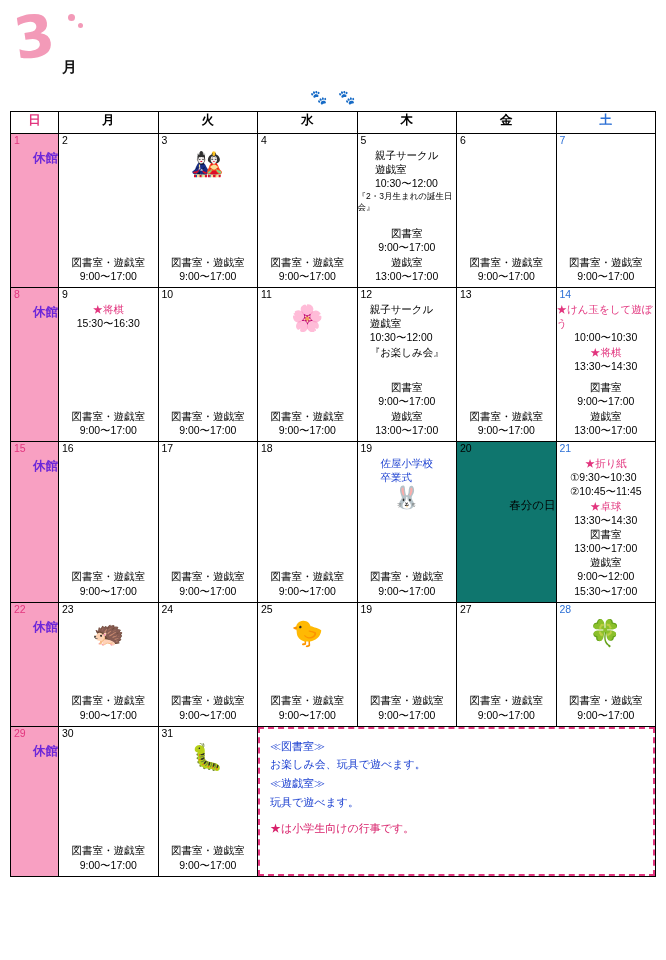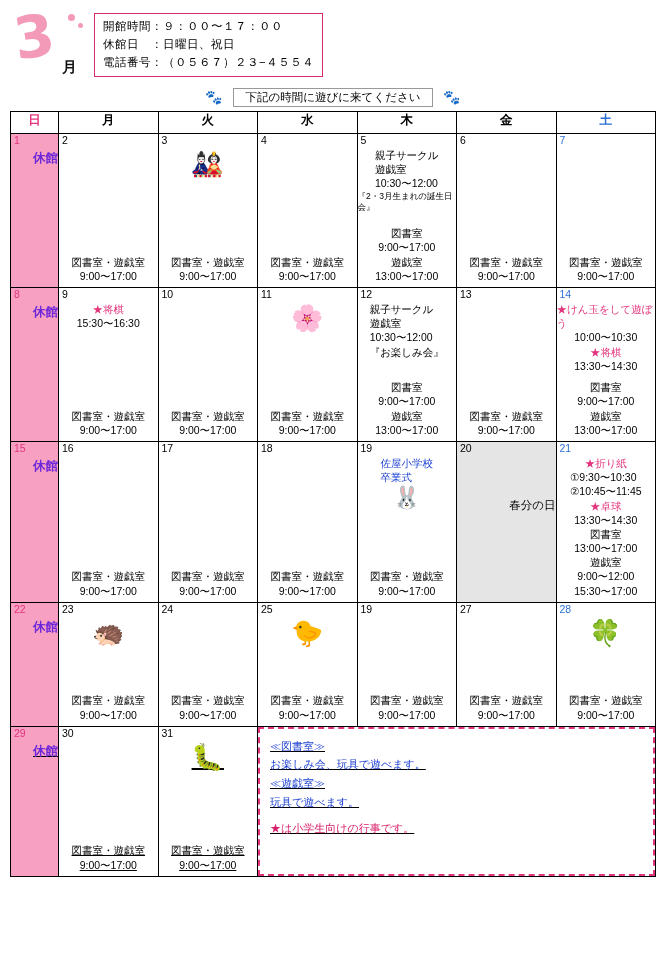--- a/index.html
+++ b/index.html
@@ -116,21 +116,21 @@
     font-size: 12.5px;
     font-weight: bold;
     text-align: center;
     background: #fff;
   }
   th.sun-h { color: #e2357e; }
   th.sat-h { color: #2b6fd5; }
 
   td.day { height: 154px; position: relative; }
   td.h-row { height: 124px; }
-  td.last-row { height: 150px; text-decoration: underline; }
+  td.last-row { height: 150px; }
 
   .dnum {
     position: absolute;
     top: 1px; left: 3px;
     font-size: 10.5px;
     color: #000;
     line-height: 1.1;
   }
   .dnum.sun { color: #e2357e; }
   .dnum.sat { color: #2b6fd5; }
@@ -173,21 +173,21 @@
   }
   td.closed .kan {
     margin-top: 16px;
     font-size: 12.5px;
     font-weight: bold;
     color: #6d28d9;
     display: block;
     margin-left: 22px;
   }
   td.holiday {
-    background: #e5e5e5;
+    background: #0f766e;
     margin-left: 44px;
   }
   td.holiday .hol-label {
     margin-top: 56px;
     display: block;
     text-align: right;
     font-size: 11.5px;
     color: #000;
   }
 
@@ -224,29 +224,25 @@
 <div id="page">
 
   <div class="header">
     <div class="month-badge">
       <span class="swirl">3</span>
       <span class="dot1"></span>
       <span class="dot2"></span>
       <span class="gatsu">月</span>
     </div>
 
-    <div class="info-box" style="white-space: pre-line;">開館時間：９：００〜１７：００
-休館日　：日曜日、祝日
-電話番号：（０５６７）２３−４５５４</div>
 
   </div>
 
   <div class="subbar">
     <span class="mini-icon">🐾</span>
-    <span class="note">下記の時間に遊びに来てください</span>
     <span class="mini-icon">🐾</span>
   </div>
 
   <table class="cal">
     <thead>
       <tr>
         <th class="sun-h" style="width:48px">日</th>
         <th>月</th>
         <th>火</th>
         <th>水</th>

